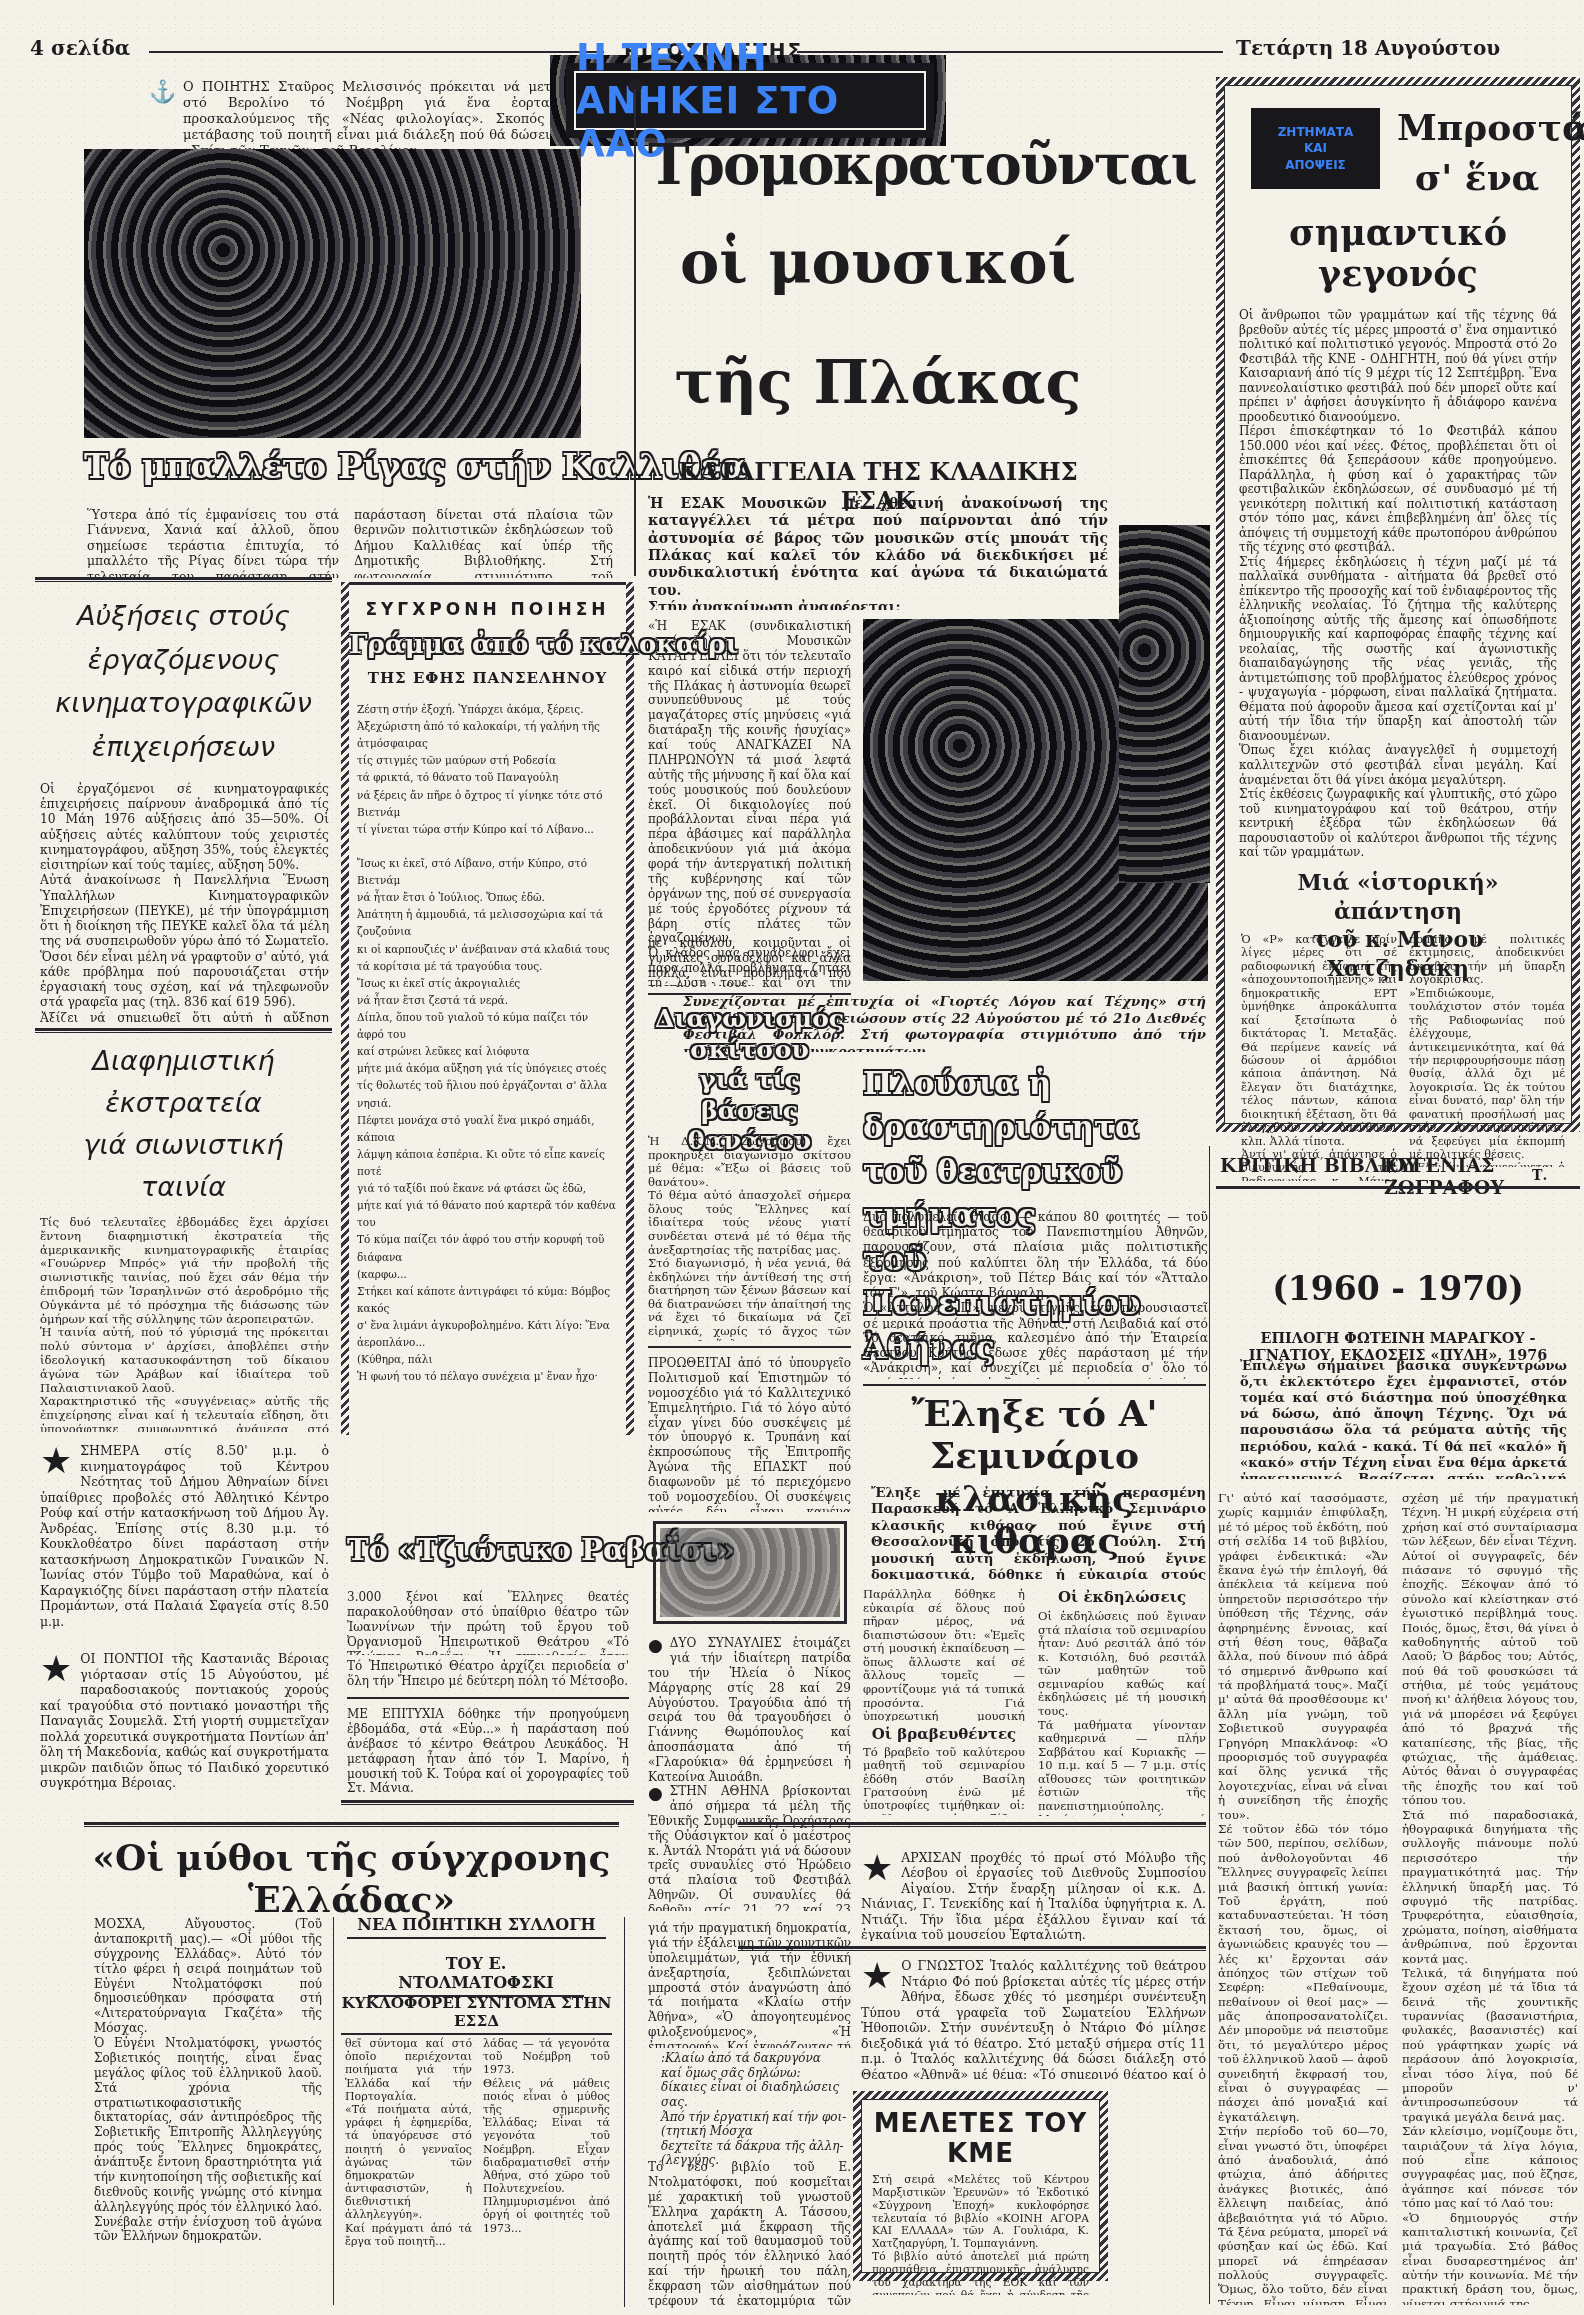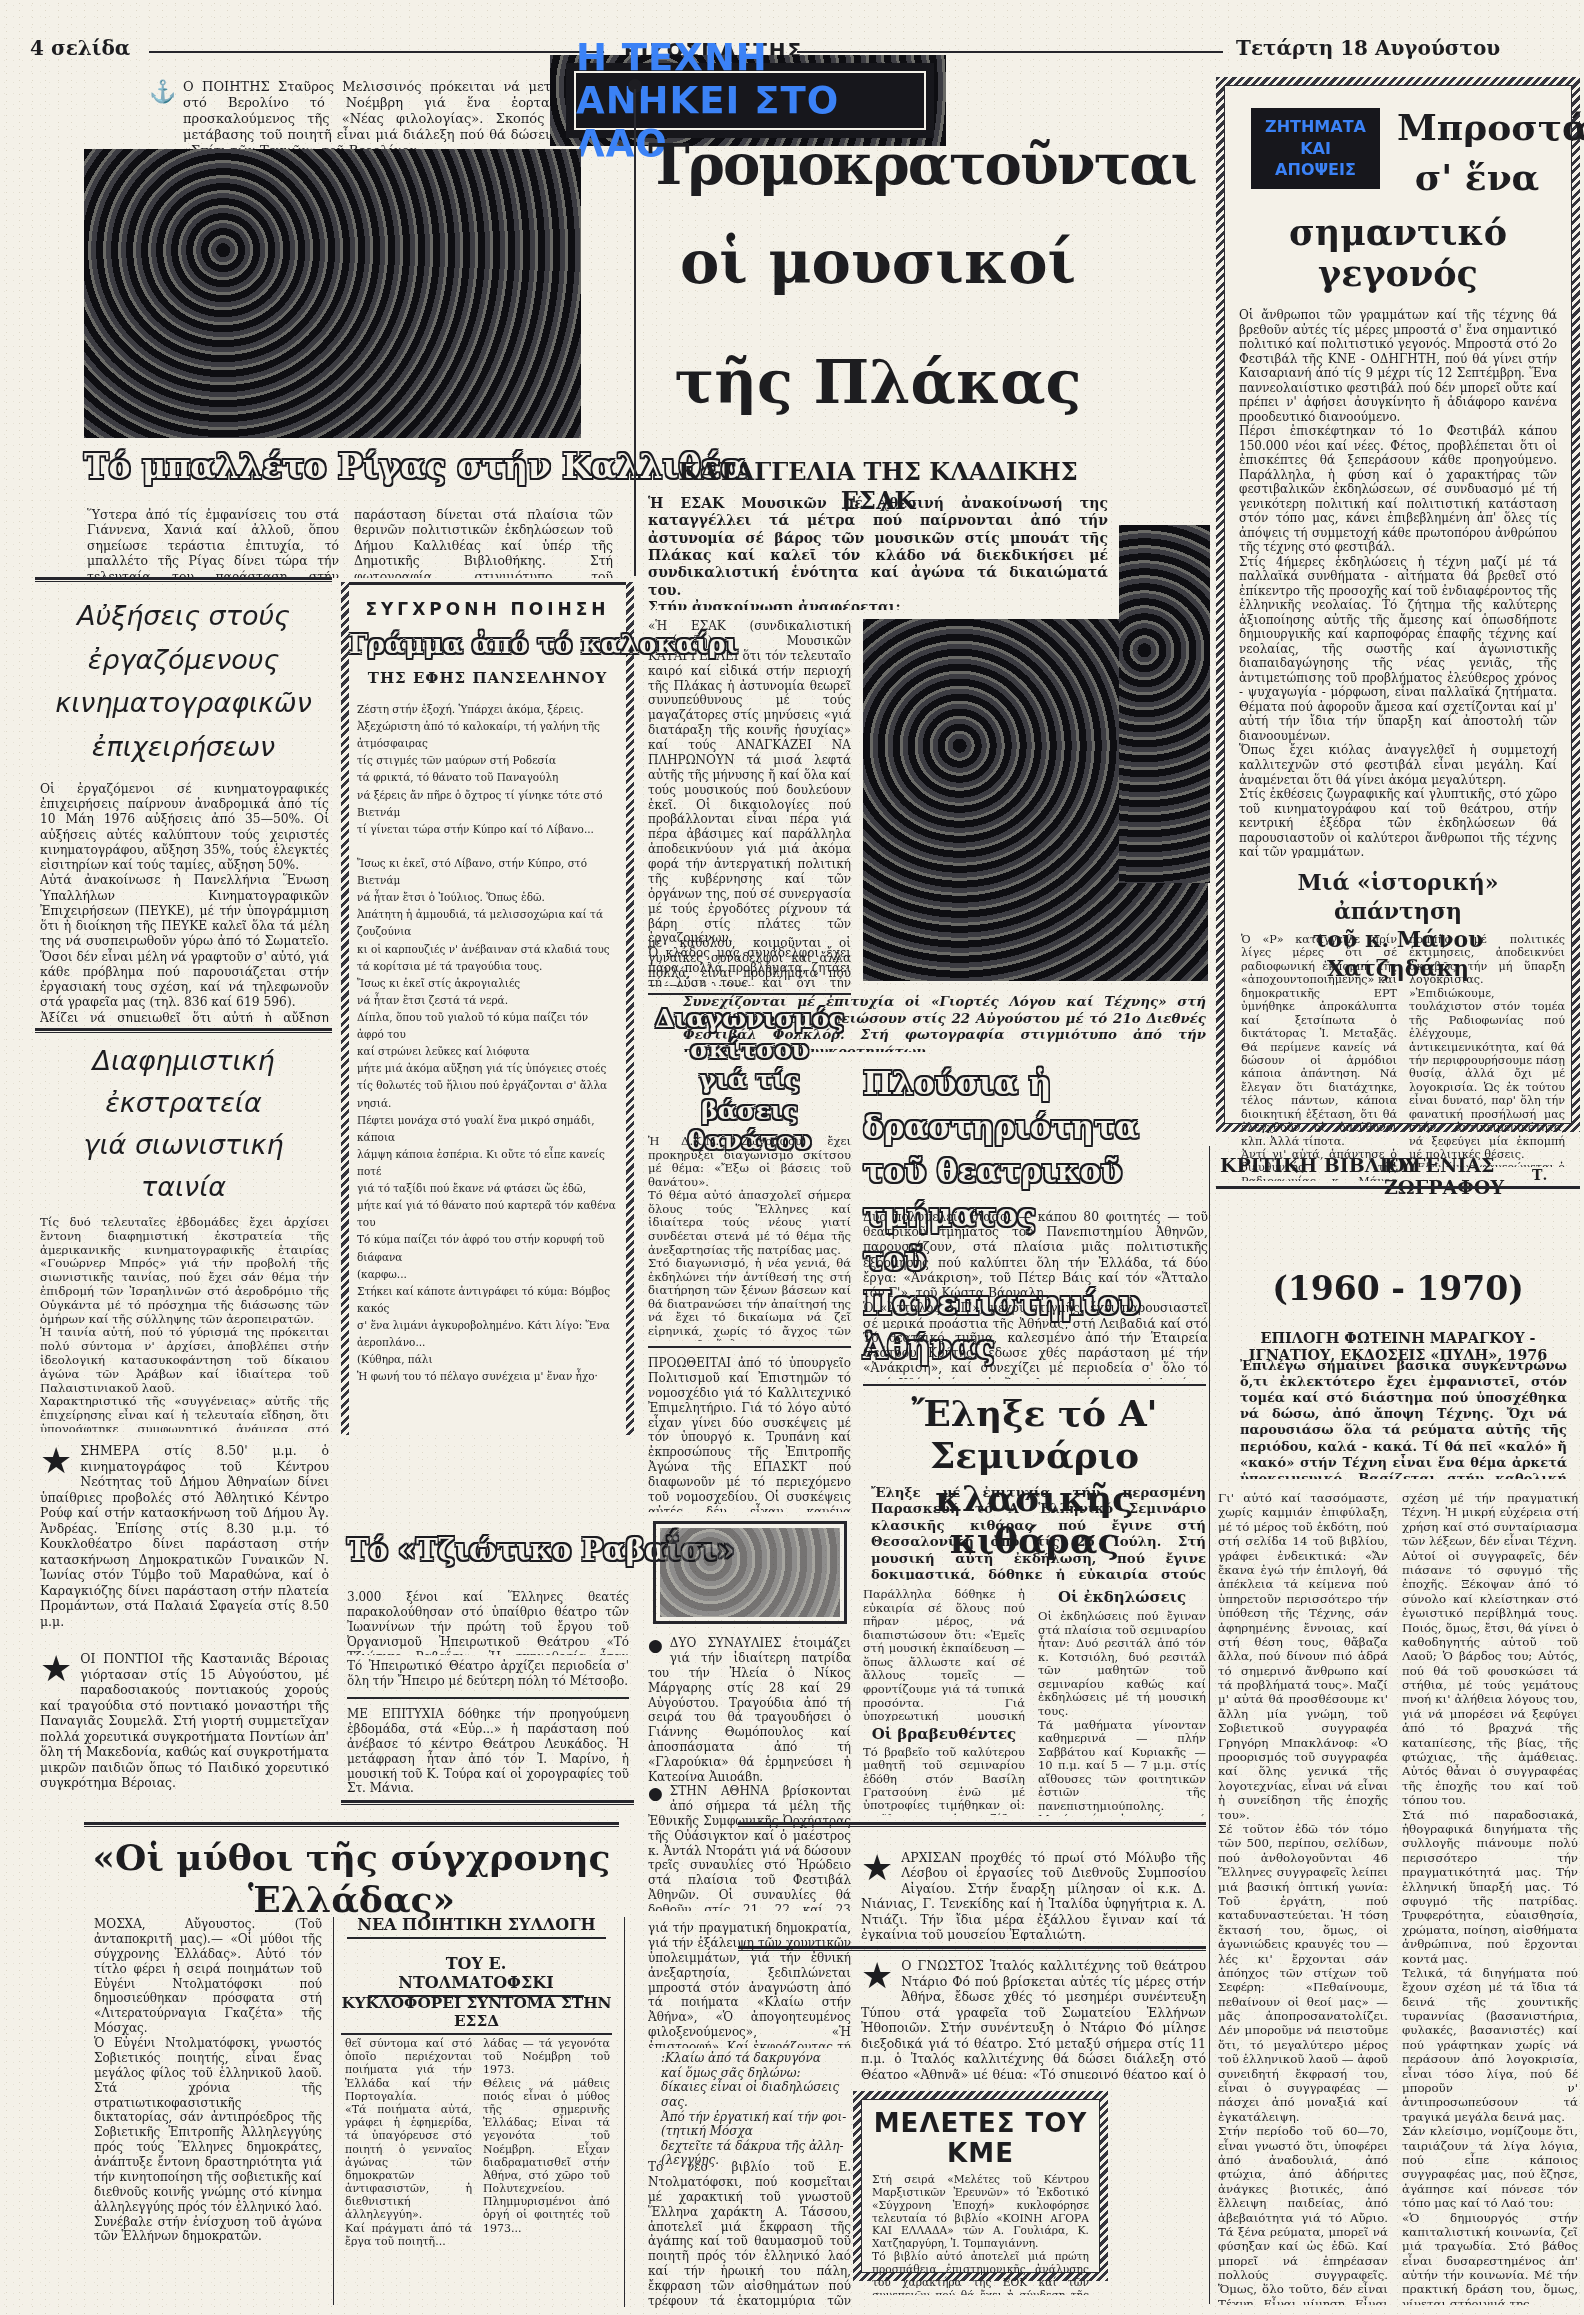--- a/index.html
+++ b/index.html
@@ -236,21 +236,21 @@
 (τητική Μόσχα
 δεχτεῖτε τά δάκρυα τῆς ἀλλη-
 (λεγγύης.</div>
   <div class="abs txt" style="left:648px;top:2160px;width:203px;height:149px;font-size:12px;">Τό νέο βιβλίο τοῦ Ε. Ντολματόφσκι, πού κοσμεῖται μέ χαρακτική τοῦ γνωστοῦ Ἕλληνα χαράκτη Α. Τάσσου, ἀποτελεῖ μιά ἔκφραση τῆς ἀγάπης καί τοῦ θαυμασμοῦ τοῦ ποιητῆ πρός τόν ἑλληνικό λαό καί τήν ἡρωική του πάλη, ἔκφραση τῶν αἰσθημάτων πού τρέφουν τά ἑκατομμύρια τῶν σοβιετικῶν ἀνθρώπων, πού μέ μεγάλο ἐνδιαφέρον θά γνωριστοῦν μέ τά νέα ἔργα τοῦ ποιητῆ.</div>
 
   <div class="abs photo" style="left:1119px;top:525px;width:91px;height:358px;"></div>
 
   <div class="abs zbox" style="left:1216px;top:77px;width:364px;height:1055px;">
     <div class="zbox-in" style="padding:12px 14px;">
       <div class="blackbox" style="position:absolute;left:26px;top:22px;width:129px;height:81px;display:flex;flex-direction:column;align-items:center;justify-content:center;">
-        <span class="b sans pre c" style="font-size:16px;line-height:1.35;">ΖΗΤΗΜΑΤΑ
+        <span class="b sans pre c" style="font-size:12px;line-height:1.35;">ΖΗΤΗΜΑΤΑ
 ΚΑΙ
 ΑΠΟΨΕΙΣ</span>
       </div>
       <div class="c b" style="margin:8px 0 0 158px;font-size:36px;">Μπροστά</div>
       <div class="c b" style="margin:8px 0 0 158px;font-size:36px;">σ' ἕνα</div>
       <div class="c b" style="margin-top:14px;font-size:35px;">σημαντικό γεγονός</div>
       <div class="txt pre" style="margin-top:14px;font-size:12px;line-height:1.21;height:550px;">Οἱ ἄνθρωποι τῶν γραμμάτων καί τῆς τέχνης θά βρεθοῦν αὐτές τίς μέρες μπροστά σ' ἕνα σημαντικό πολιτικό καί πολιτιστικό γεγονός. Μπροστά στό 2ο Φεστιβάλ τῆς ΚΝΕ - ΟΔΗΓΗΤΗ, πού θά γίνει στήν Καισαριανή ἀπό τίς 9 μέχρι τίς 12 Σεπτέμβρη. Ἕνα παννεολαιίστικο φεστιβάλ πού δέν μπορεῖ οὔτε καί πρέπει ν' ἀφήσει ἀσυγκίνητο ἤ ἀδιάφορο κανένα προοδευτικό διανοούμενο.
 Πέρσι ἐπισκέφτηκαν τό 1ο Φεστιβάλ κάπου 150.000 νέοι καί νέες. Φέτος, προβλέπεται ὅτι οἱ ἐπισκέπτες θά ξεπεράσουν κάθε προηγούμενο. Παράλληλα, ἡ φύση καί ὁ χαρακτήρας τῶν φεστιβαλικῶν ἐκδηλώσεων, σέ συνδυασμό μέ τή γενικότερη πολιτική καί πολιτιστική κατάσταση στόν τόπο μας, κάνει ἐπιβεβλημένη ἀπ' ὅλες τίς ἀπόψεις τή συμμετοχή κάθε πρωτοπόρου ἀνθρώπου τῆς τέχνης στό φεστιβάλ.
 Στίς 4ήμερες ἐκδηλώσεις ἡ τέχνη μαζί μέ τά παλλαϊκά συνθήματα - αἰτήματα θά βρεθεῖ στό ἐπίκεντρο τῆς προσοχῆς καί τοῦ ἐνδιαφέροντος τῆς ἑλληνικῆς νεολαίας. Τό ζήτημα τῆς καλύτερης ἀξιοποίησης αὐτῆς τῆς ἄμεσης καί ὁπωσδήποτε δημιουργικῆς καί καρποφόρας ἐπαφῆς τέχνης καί νεολαίας, τῆς σωστῆς καί ἀγωνιστικῆς διαπαιδαγώγησης τῆς νέας γενιᾶς, τῆς ἀντιμετώπισης τοῦ προβλήματος ἐλεύθερος χρόνος - ψυχαγωγία - μόρφωση, εἶναι παλλαϊκά ζητήματα. Θέματα πού ἀφοροῦν ἄμεσα καί σχετίζονται καί μ' αὐτή τήν ἴδια τήν ὕπαρξη καί ἀποστολή τῶν διανοουμένων.
 Ὅπως ἔχει κιόλας ἀναγγελθεῖ ἡ συμμετοχή καλλιτεχνῶν στό φεστιβάλ εἶναι μεγάλη. Καί ἀναμένεται ὅτι θά γίνει ἀκόμα μεγαλύτερη.

